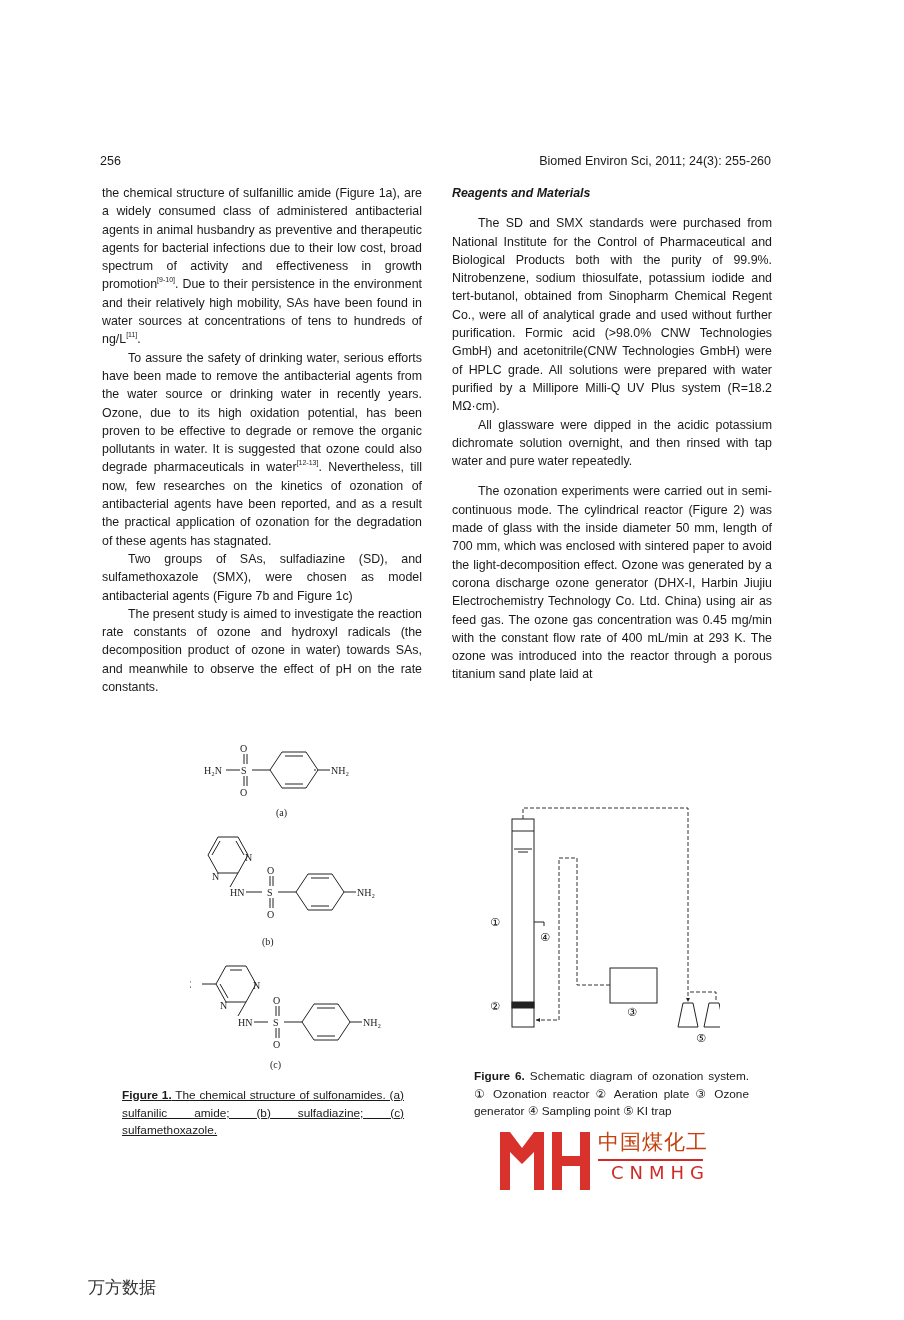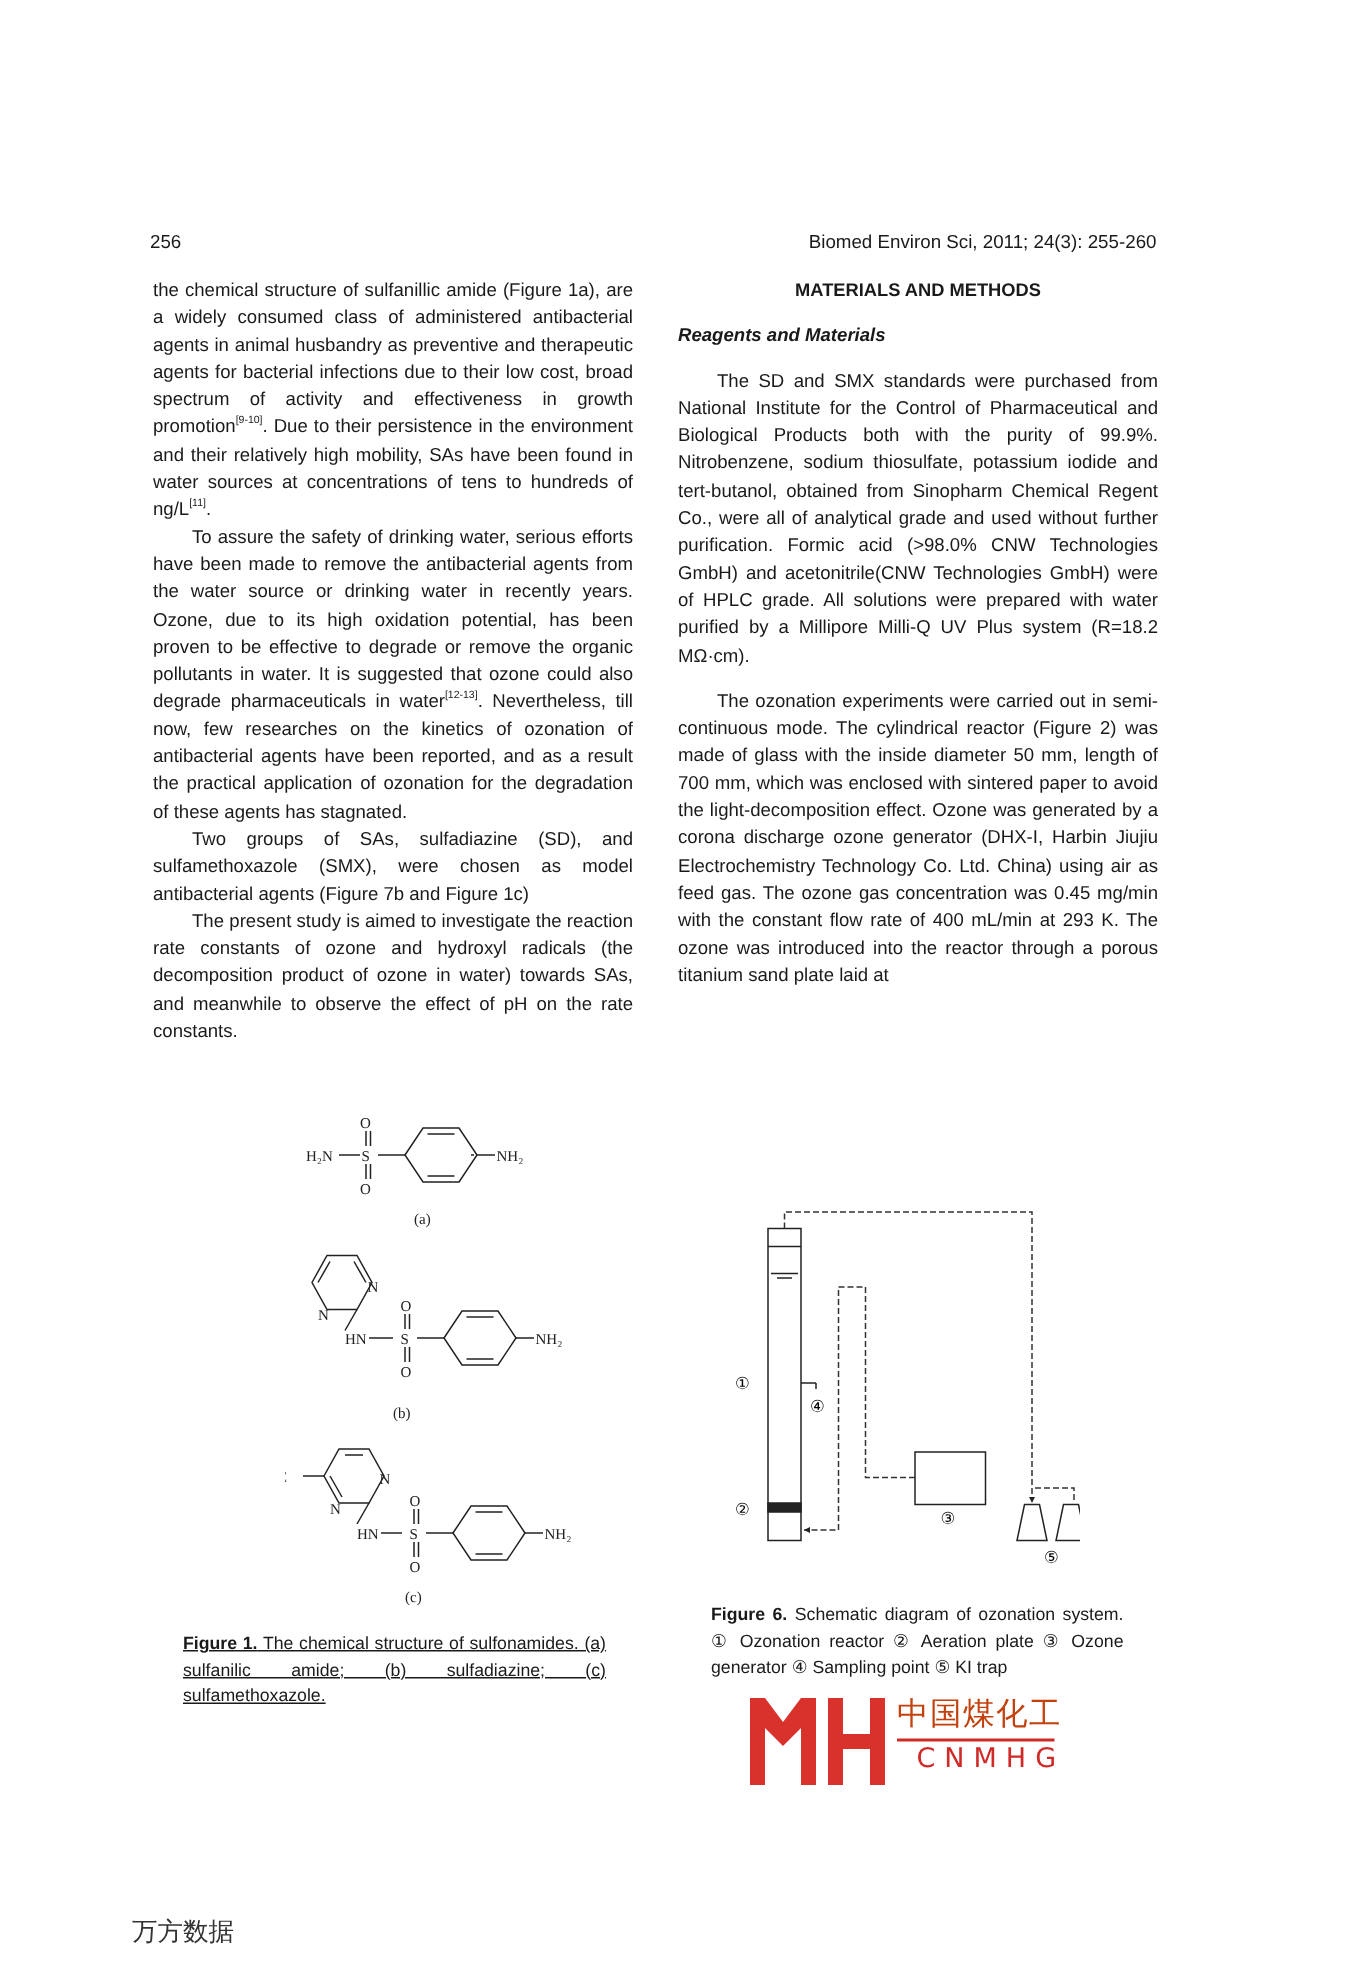--- a/index.html
+++ b/index.html
@@ -46,23 +46,23 @@
 <div class="running-head">Biomed Environ Sci, 2011; 24(3): 255-260</div>
 
 <div class="col col-left">
   <p><span>the chemical structure of sulfanillic amide (Figure 1a), are a widely consumed class of administered antibacterial agents in animal husbandry as preventive and therapeutic agents for bacterial infections due to their low cost, broad spectrum of activity and effectiveness in growth promotion</span><sup>[9-10]</sup><span>. Due to their persistence in the environment and their relatively high mobility, SAs have been found in water sources at concentrations of tens to hundreds of ng/L</span><sup>[11]</sup><span>.</span></p>
   <p class="indent"><span>To assure the safety of drinking water, serious efforts have been made to remove the antibacterial agents from the water source or drinking water in recently years. Ozone, due to its high oxidation potential, has been proven to be effective to degrade or remove the organic pollutants in water. It is suggested that ozone could also degrade pharmaceuticals in water</span><sup>[12-13]</sup><span>. Nevertheless, till now, few researches on the kinetics of ozonation of antibacterial agents have been reported, and as a result the practical application of ozonation for the degradation of these agents has stagnated.</span></p>
   <p class="indent">Two groups of SAs, sulfadiazine (SD), and sulfamethoxazole (SMX), were chosen as model antibacterial agents (Figure 7b and Figure 1c)</p>
   <p class="indent">The present study is aimed to investigate the reaction rate constants of ozone and hydroxyl radicals (the decomposition product of ozone in water) towards SAs, and meanwhile to observe the effect of pH on the rate constants.</p>
 </div>
 
 <div class="col col-right">
-  <div class="sec-title">MATERIALS AND METHODS</div>
   <div class="subsec">Reagents and Materials</div>
   <p class="indent">The SD and SMX standards were purchased from National Institute for the Control of Pharmaceutical and Biological Products both with the purity of 99.9%. Nitrobenzene, sodium thiosulfate, potassium iodide and tert-butanol, obtained from Sinopharm Chemical Regent Co., were all of analytical grade and used without further purification. Formic acid (&gt;98.0% CNW Technologies GmbH) and acetonitrile(CNW Technologies GmbH) were of HPLC grade. All solutions were prepared with water purified by a Millipore Milli-Q UV Plus system (R=18.2 MΩ·cm).</p>
+  <p class="indent">All glassware were dipped in the acidic potassium dichromate solution overnight, and then rinsed with tap water and pure water repeatedly.</p>
   <div class="gap"></div>
   <p class="indent">The ozonation experiments were carried out in semi-continuous mode. The cylindrical reactor (Figure 2) was made of glass with the inside diameter 50 mm, length of 700 mm, which was enclosed with sintered paper to avoid the light-decomposition effect. Ozone was generated by a corona discharge ozone generator (DHX-I, Harbin Jiujiu Electrochemistry Technology Co. Ltd. China) using air as feed gas. The ozone gas concentration was 0.45 mg/min with the constant flow rate of 400 mL/min at 293 K. The ozone was introduced into the reactor through a porous titanium sand plate laid at</p>
 </div>
 
 <svg class="fig1" viewBox="0 0 200 330" width="200" height="330">
 
   <g stroke="#222" stroke-width="1" fill="none">
     <line x1="36" y1="30" x2="50" y2="30"></line>
     <line x1="62" y1="30" x2="80" y2="30"></line>
     <line x1="54" y1="14" x2="54" y2="24"></line>

